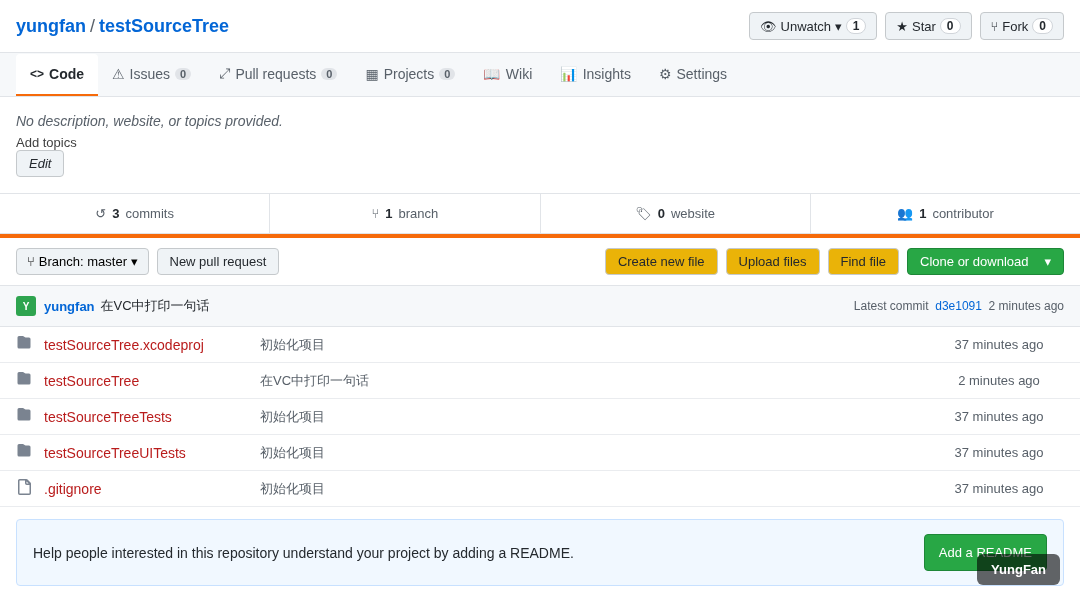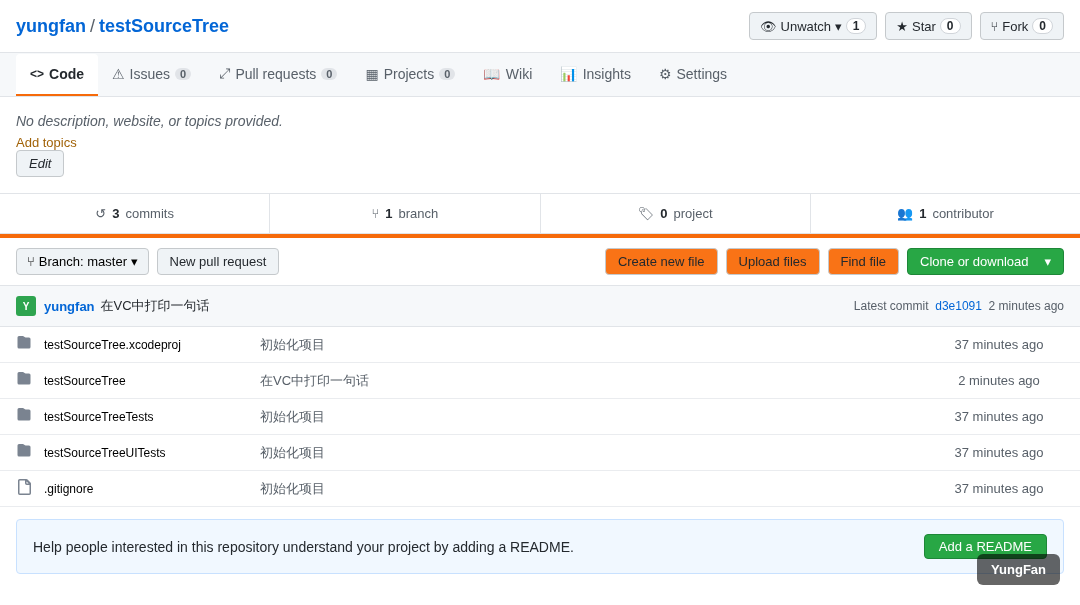--- a/index.html
+++ b/index.html
@@ -17,56 +17,56 @@
 
     
     .repo-nav { background: #f6f8fa; border-bottom: 1px solid #e1e4e8; padding: 0 16px; display: flex; align-items: center; gap: 0; }
     .nav-tab { display: flex; align-items: center; gap: 5px; padding: 12px 14px; font-size: 14px; color: #586069; cursor: pointer; border-bottom: 2px solid transparent; text-decoration: none; }
     .nav-tab.active { color: #24292e; font-weight: 600; border-bottom: 2px solid #f66a0a; background: #fff; border-top-left-radius: 4px; border-top-right-radius: 4px; }
     .nav-badge { background: #e1e4e8; border-radius: 10px; padding: 0 5px; font-size: 11px; font-weight: 600; color: #586069; }
 
     
     .description-area { padding: 16px; border-bottom: 1px solid #e1e4e8; display: flex; justify-content: space-between; align-items: flex-start; flex-direction: column; }
     .description-text { color: #586069; font-style: italic; font-size: 14px; }
-    .add-topics { color: #a16207; font-size: 13px; cursor: pointer; display: block; margin-top: 6px; }
+    .add-topics { color: #404040; font-size: 13px; cursor: pointer; display: block; margin-top: 6px; }
     .edit-btn { padding: 5px 12px; background: #eff3f6; border: 1px solid #c5c9cc; border-radius: 4px; cursor: pointer; font-size: 13px; color: #24292e; font-style: italic; }
 
     
     .stats-bar { display: flex; border-bottom: 1px solid #e1e4e8; }
     .stat-item { flex: 1; display: flex; align-items: center; justify-content: center; gap: 6px; padding: 12px; border-right: 1px solid #e1e4e8; font-size: 13px; color: #586069; cursor: pointer; text-decoration: none; }
     .stat-item:last-child { border-right: none; }
     .stat-item strong { color: #24292e; }
     .orange-bar { height: 4px; background: linear-gradient(to right, #f66a0a 100%, #e1e4e8 0%); }
 
     
     .toolbar { padding: 10px 16px; display: flex; align-items: center; justify-content: space-between; border-bottom: 1px solid #e1e4e8; }
     .toolbar-left { display: flex; align-items: center; gap: 8px; }
     .branch-btn { display: flex; align-items: center; gap: 4px; padding: 5px 10px; background: #eff3f6; border: 1px solid #c5c9cc; border-radius: 4px; cursor: pointer; font-size: 13px; }
     .new-pr-btn { padding: 5px 12px; background: #eff3f6; border: 1px solid #c5c9cc; border-radius: 4px; cursor: pointer; font-size: 13px; color: #24292e; text-align: center; }
     .toolbar-right { display: flex; align-items: center; gap: 8px; }
-    .file-btn { padding: 5px 12px; background: #f97316; border: 1px solid #c5c9cc; border-radius: 4px; cursor: pointer; font-size: 13px; color: #24292e; }
+    .file-btn { padding: 5px 12px; background: #eab308; border: 1px solid #c5c9cc; border-radius: 4px; cursor: pointer; font-size: 13px; color: #24292e; }
     .clone-btn { padding: 5px 12px; background: #28a745; border: 1px solid #1e8738; border-radius: 4px; cursor: pointer; font-size: 13px; color: #fff; display: flex; align-items: center; gap: 16px; }
 
     
     .commit-row { display: flex; align-items: center; padding: 10px 16px; background: #f6f8fa; border-bottom: 1px solid #e1e4e8; }
     .commit-avatar { width: 20px; height: 20px; background: #2ea44f; border-radius: 3px; margin-right: 8px; display: flex; align-items: center; justify-content: center; font-size: 10px; color: white; font-weight: bold; }
     .commit-user { color: #0366d6; font-weight: 600; font-size: 13px; margin-right: 6px; cursor: pointer; }
     .commit-message { color: #24292e; font-size: 13px; flex: 1; }
     .commit-meta { color: #586069; font-size: 12px; padding-left: 34px; }
     .commit-hash { color: #0366d6; font-size: 12px; cursor: pointer; }
     .file-row { display: flex; align-items: center; padding: 8px 16px; border-bottom: 1px solid #eaecef; }
     .file-icon { width: 20px; margin-right: 8px; color: #586069; flex-shrink: 0; }
-    .file-name { color: #000000; font-size: 12px; cursor: pointer; min-width: 200px; text-decoration: none; }
+    .file-name { color: #b91c1c; font-size: 14px; cursor: pointer; min-width: 200px; text-decoration: none; }
     .file-commit { color: #586069; font-size: 13px; flex: 1; padding: 0 16px; }
     .file-time { color: #586069; font-size: 13px; text-align: center; min-width: 130px; }
 
     
     .readme-banner { background: #f1f8ff; border: 1px solid #c8e1ff; border-radius: 4px; margin: 12px 16px; padding: 14px 16px; display: flex; align-items: center; justify-content: space-between; }
     .readme-text { color: #24292e; font-size: 14px; }
-    .add-readme-btn { padding: 4px 14px; background: #28a745; border: 1px solid #1e8738; border-radius: 4px; cursor: pointer; font-size: 13px; color: #fff; }
+    .add-readme-btn { padding: 10px 14px; background: #28a745; border: 1px solid #1e8738; border-radius: 4px; cursor: pointer; font-size: 13px; color: #fff; }
 
     
     .watermark { position: fixed; bottom: 20px; right: 20px; background: rgba(0,0,0,0.6); color: white; padding: 8px 14px; border-radius: 6px; font-size: 13px; font-weight: 600; }
   </style>
 </head>
 <body>
 
 <div class="repo-header">
   <div class="repo-title">
     <a class="owner">yungfan</a>
@@ -142,21 +142,21 @@
     <span>commits</span>
   </a>
   <a class="stat-item">
     <span>⑂</span>
     <strong>1</strong>
     <span>branch</span>
   </a>
   <a class="stat-item">
     <span>🏷</span>
     <strong>0</strong>
-    <span>project</span>
+    <span>website</span>
   </a>
   <a class="stat-item">
     <span>👥</span>
     <strong>1</strong>
     <span>contributor</span>
   </a>
 </div>
 
 <div class="orange-bar"></div>
 

